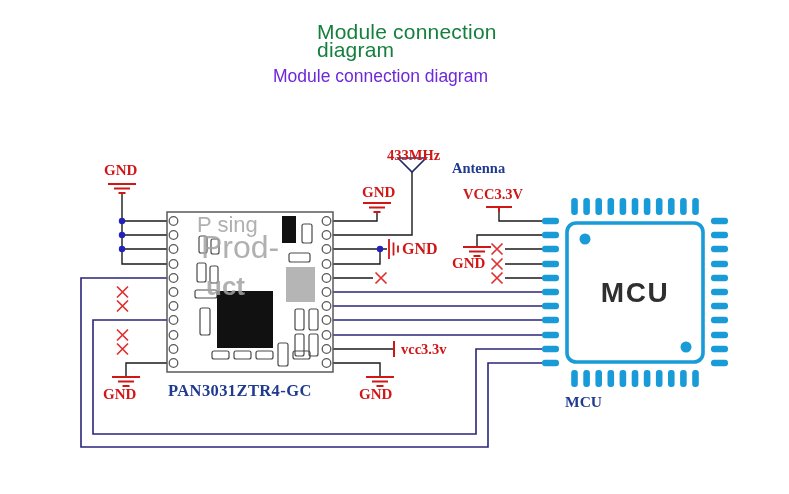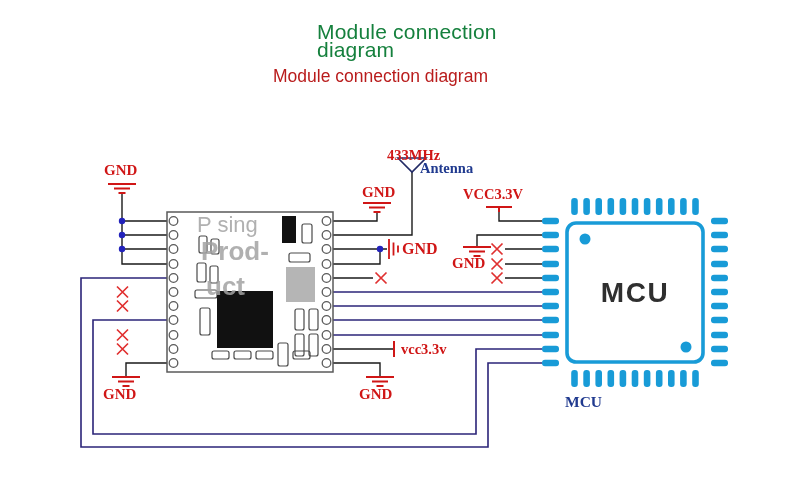--- a/index.html
+++ b/index.html
@@ -1,22 +1,22 @@
 <!DOCTYPE html>
 <html><head>
 <meta charset="utf-8">
 <style>
   html,body{margin:0;padding:0;background:#fff;}
   #stage{position:relative;width:789px;height:494px;background:#ffffff;overflow:hidden;
          font-family:"Liberation Sans",sans-serif;}
   #stage .abs{position:absolute;white-space:nowrap;}
   .title-line{font-size:21px;color:#15803d;letter-spacing:.2px;margin-left:20px;}
-  .subtitle{font-size:17.5px;color:#b91c1c;}
+  .subtitle{font-size:17.5px;color:#6d28d9;}
   .red-label{font-family:"Liberation Serif",serif;font-weight:bold;color:#d01616;font-size:15px;}
-  .navy-label{font-family:"Liberation Serif",serif;font-weight:bold;color:#203a8f;font-size:14.5px;}
+  .navy-label{font-family:"Liberation Serif",serif;font-weight:bold;color:#203a8f;font-size:14.5px;margin-left:32px;}
   .module-name{font-family:"Liberation Serif",serif;color:#203a8f;font-size:16.5px;font-weight:bold;letter-spacing:.4px;}
   .mcu-caption{font-family:"Liberation Serif",serif;color:#203a8f;font-size:15.5px;font-weight:bold;}
   .mcu-chip-text{position:absolute;left:567px;top:223px;width:136px;height:139px;display:flex;
                  align-items:center;justify-content:center;font-size:28px;font-weight:bold;
                  color:#2f2f2f;letter-spacing:1.5px;}
   .wm{color:#a3a3a3;opacity:.85;}
   svg{position:absolute;left:0;top:0;}
 </style>
 </head>
 <body>
@@ -213,29 +213,30 @@
       <circle cx="585" cy="239" r="5.5" fill="#189bd7"></circle>
       <circle cx="686" cy="347" r="5.5" fill="#189bd7"></circle>
     </g>
   </svg>
 
   <div class="abs title-line" style="left:297px;top:20px;">Module connection</div>
   <div class="abs title-line" style="left:297px;top:38px;">diagram</div>
   <div class="abs subtitle" style="left:273px;top:66px;">Module connection diagram</div>
 
   <div class="abs wm" style="left:197px;top:212px;font-size:22px;text-align:center;">P sing</div>
-  <div class="abs wm" style="left:201px;top:236px;font-size:26px;font-weight:bold;">Prod-</div>
+  <div class="abs wm" style="left:201px;top:229px;font-size:32px;font-weight:normal;">Prod-</div>
   <div class="abs wm" style="left:206px;top:259px;font-size:26px;font-weight:bold;margin-top:12px;">uct</div>
 
   <div class="abs red-label" style="left:104px;top:162px;">GND</div>
   <div class="abs red-label" style="left:362px;top:184px;">GND</div>
   <div class="abs red-label" style="left:402px;top:240px;font-size:16px;">GND</div>
   <div class="abs red-label" style="left:452px;top:255px;">GND</div>
   <div class="abs red-label" style="left:103px;top:386px;">GND</div>
   <div class="abs red-label" style="left:359px;top:386px;">GND</div>
   <div class="abs red-label" style="left:463px;top:186px;font-size:14.5px;">VCC3.3V</div>
   <div class="abs red-label" style="left:401px;top:341px;font-size:14.5px;">vcc3.3v</div>
   <div class="abs red-label" style="left:387px;top:139px;font-size:14.5px;margin-top:8px;">433MHz</div>
   <div class="abs navy-label" style="left:420px;top:160px;">Antenna</div>
 
+  <div class="abs module-name" style="left:168px;top:381px;">PAN3031ZTR4-GC</div>
   <div class="mcu-chip-text">MCU</div>
   <div class="abs mcu-caption" style="left:565px;top:393px;">MCU</div>
 </div>
 
 </body></html>

